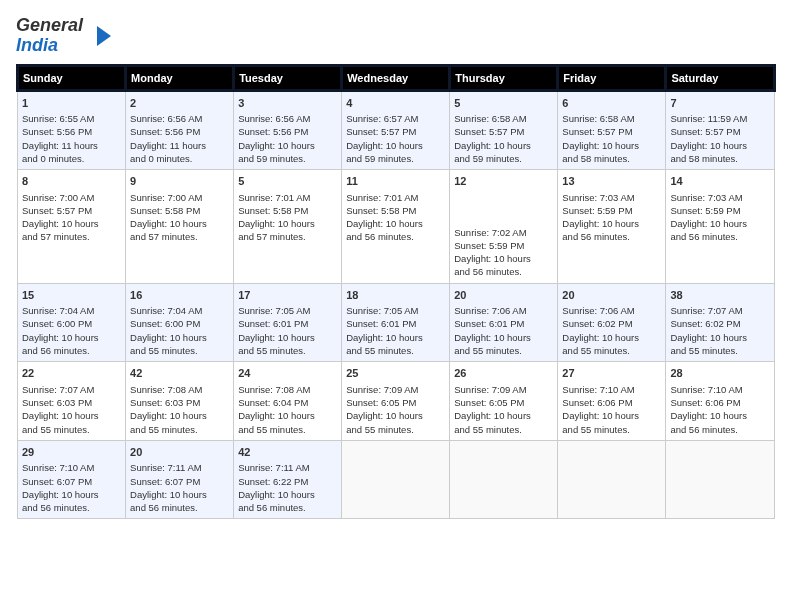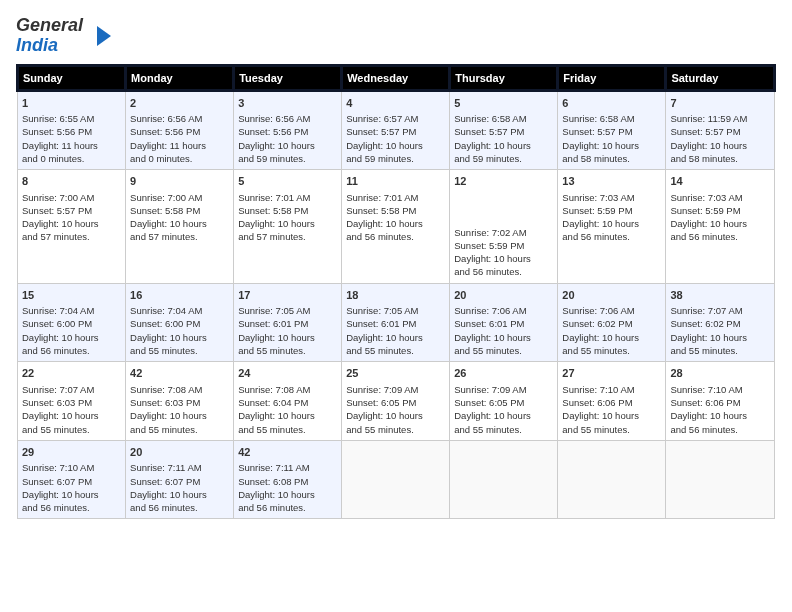--- a/index.html
+++ b/index.html
@@ -334,21 +334,21 @@
           <td>
             <span class="day-num">20</span>
             <span style="display: block;">Sunrise: 7:11 AM</span>
             <span style="display: block;">Sunset: 6:07 PM</span>
             <span style="display: block;">Daylight: 10 hours</span>
             <span style="display: block;">and 56 minutes.</span>
           </td>
           <td>
             <span class="day-num">42</span>
             <span style="display: block;">Sunrise: 7:11 AM</span>
-            <span style="display: block;">Sunset: 6:08 PM</span>
+            <span style="display: block;">Sunset: 6:22 PM</span>
             <span style="display: block;">Daylight: 10 hours</span>
             <span style="display: block;">and 56 minutes.</span>
           </td>
           <td class="empty-cell" style="background-color: rgb(249, 249, 249);"></td>
           <td class="empty-cell" style="background-color: rgb(249, 249, 249);"></td>
           <td class="empty-cell" style="background-color: rgb(249, 249, 249);"></td>
           <td class="empty-cell" style="background-color: rgb(249, 249, 249);"></td>
         </tr>
       </tbody>
   </table>

